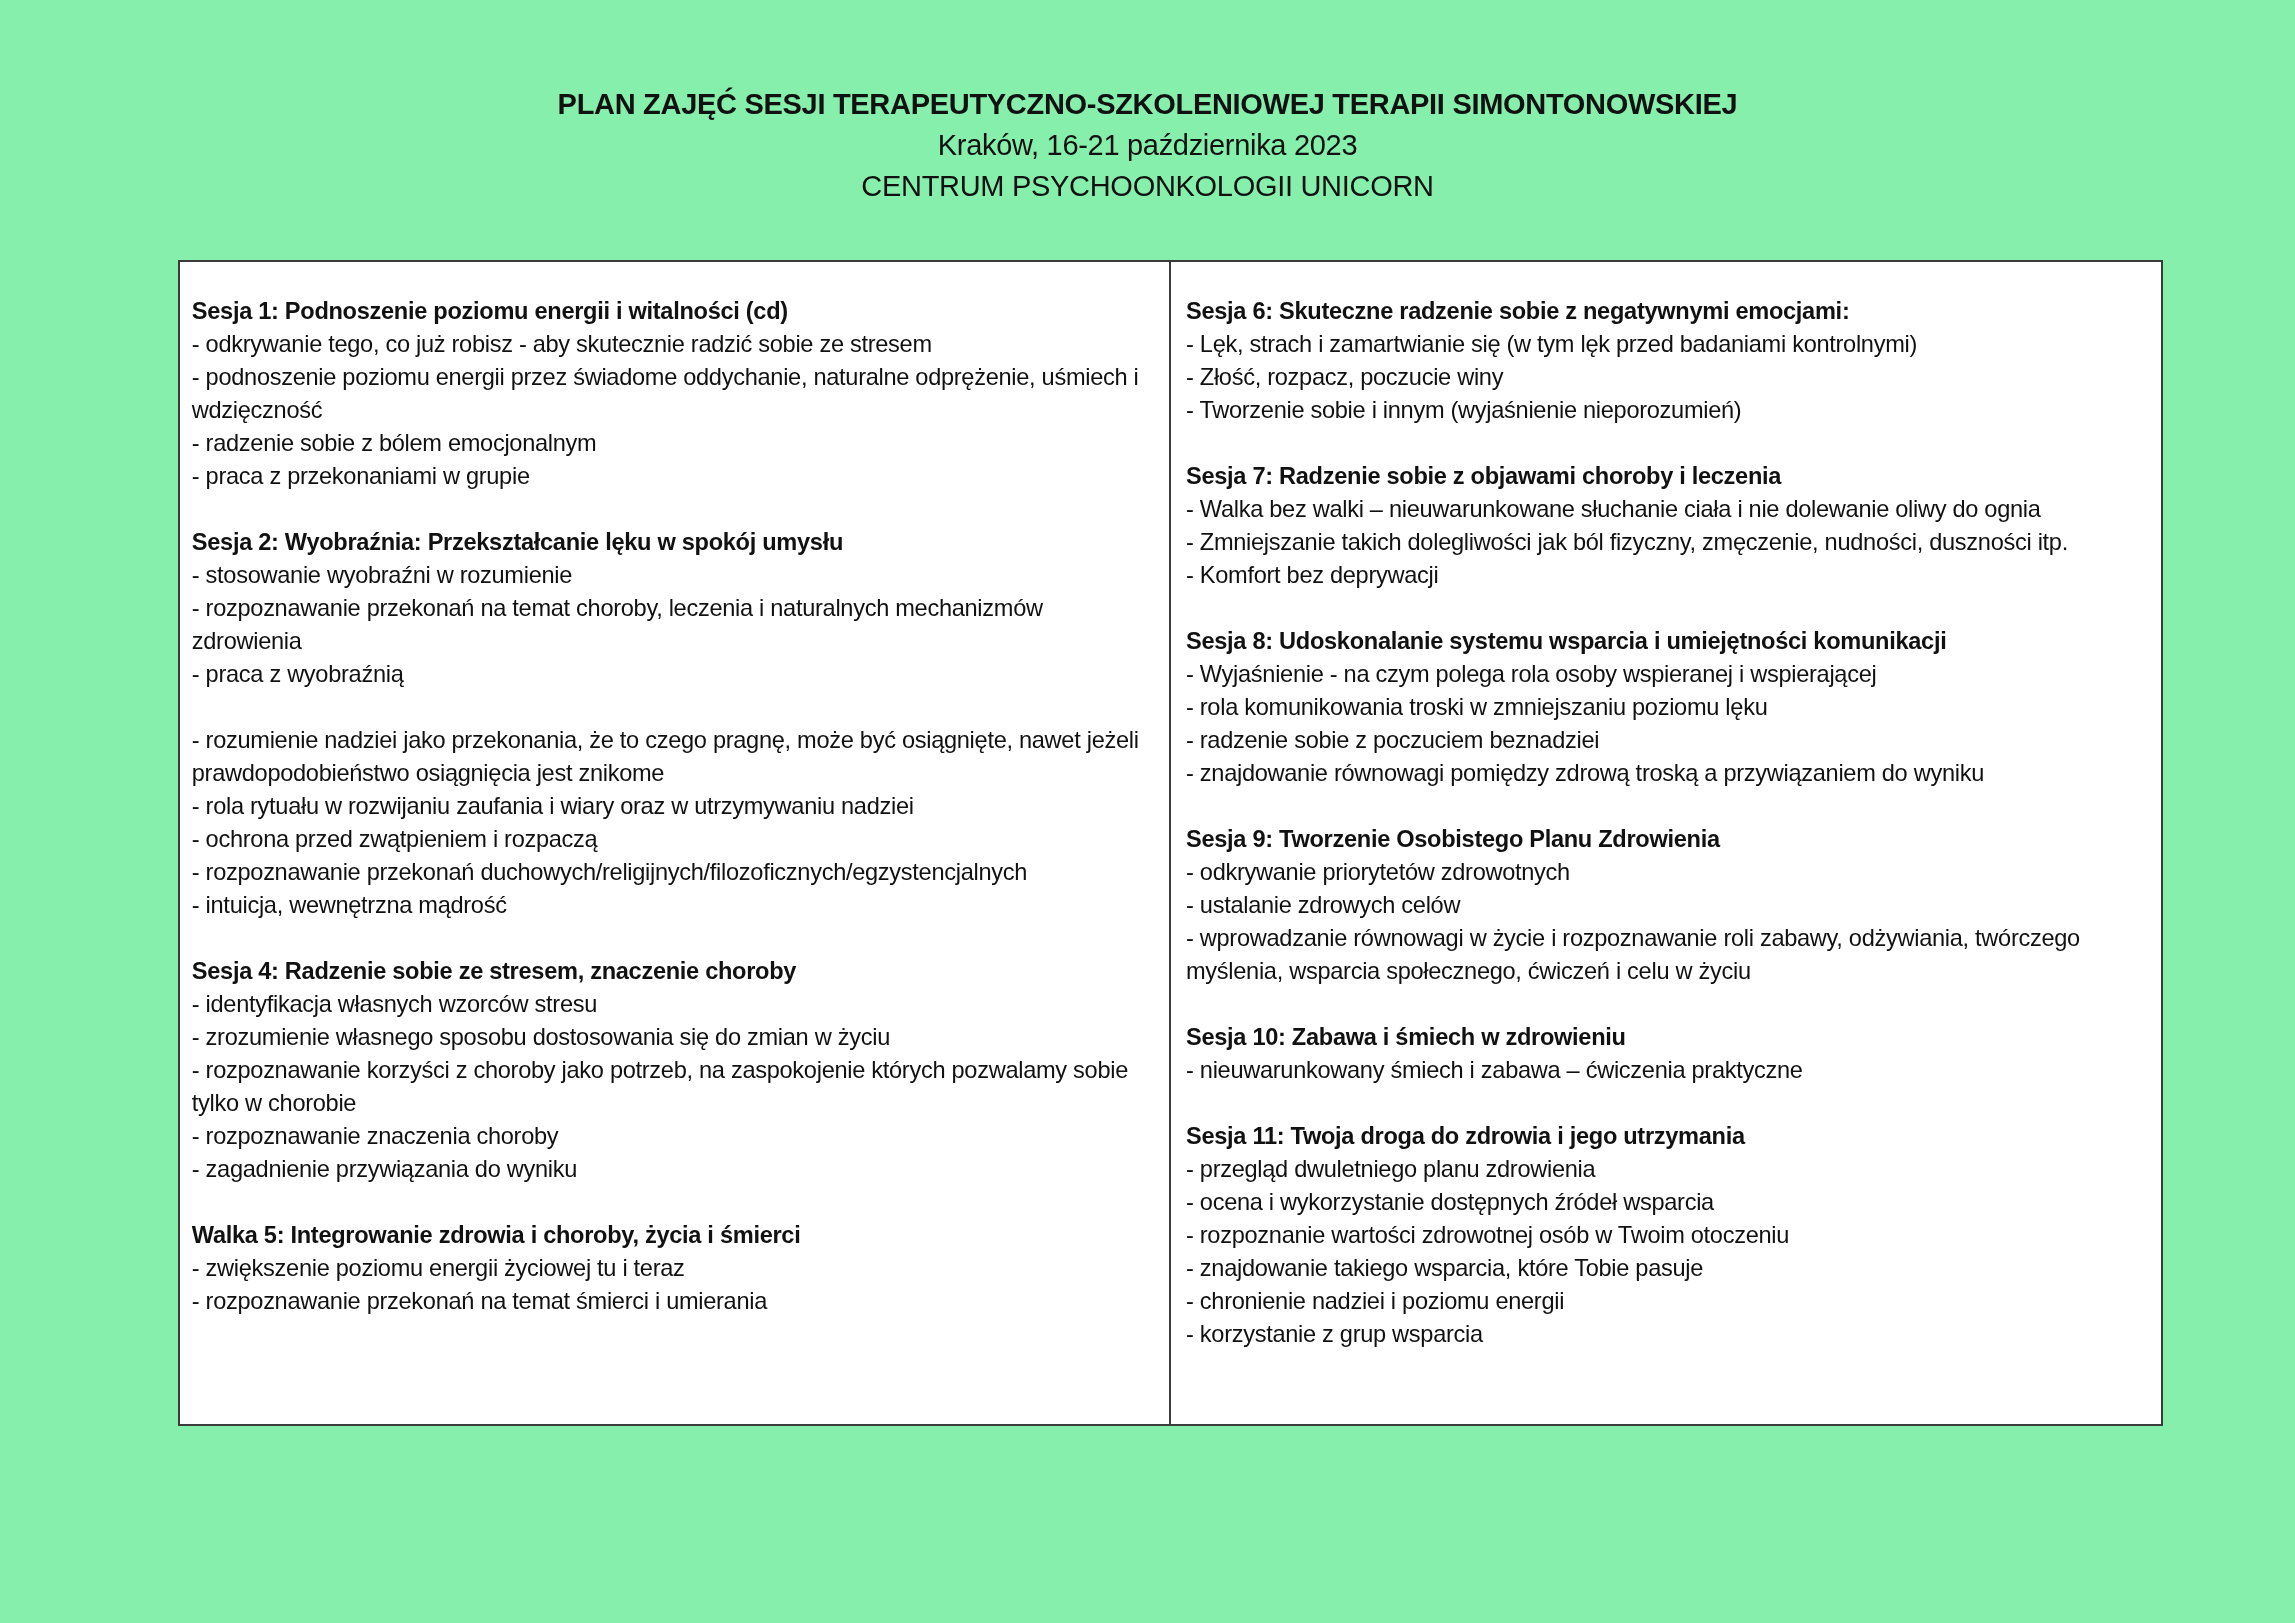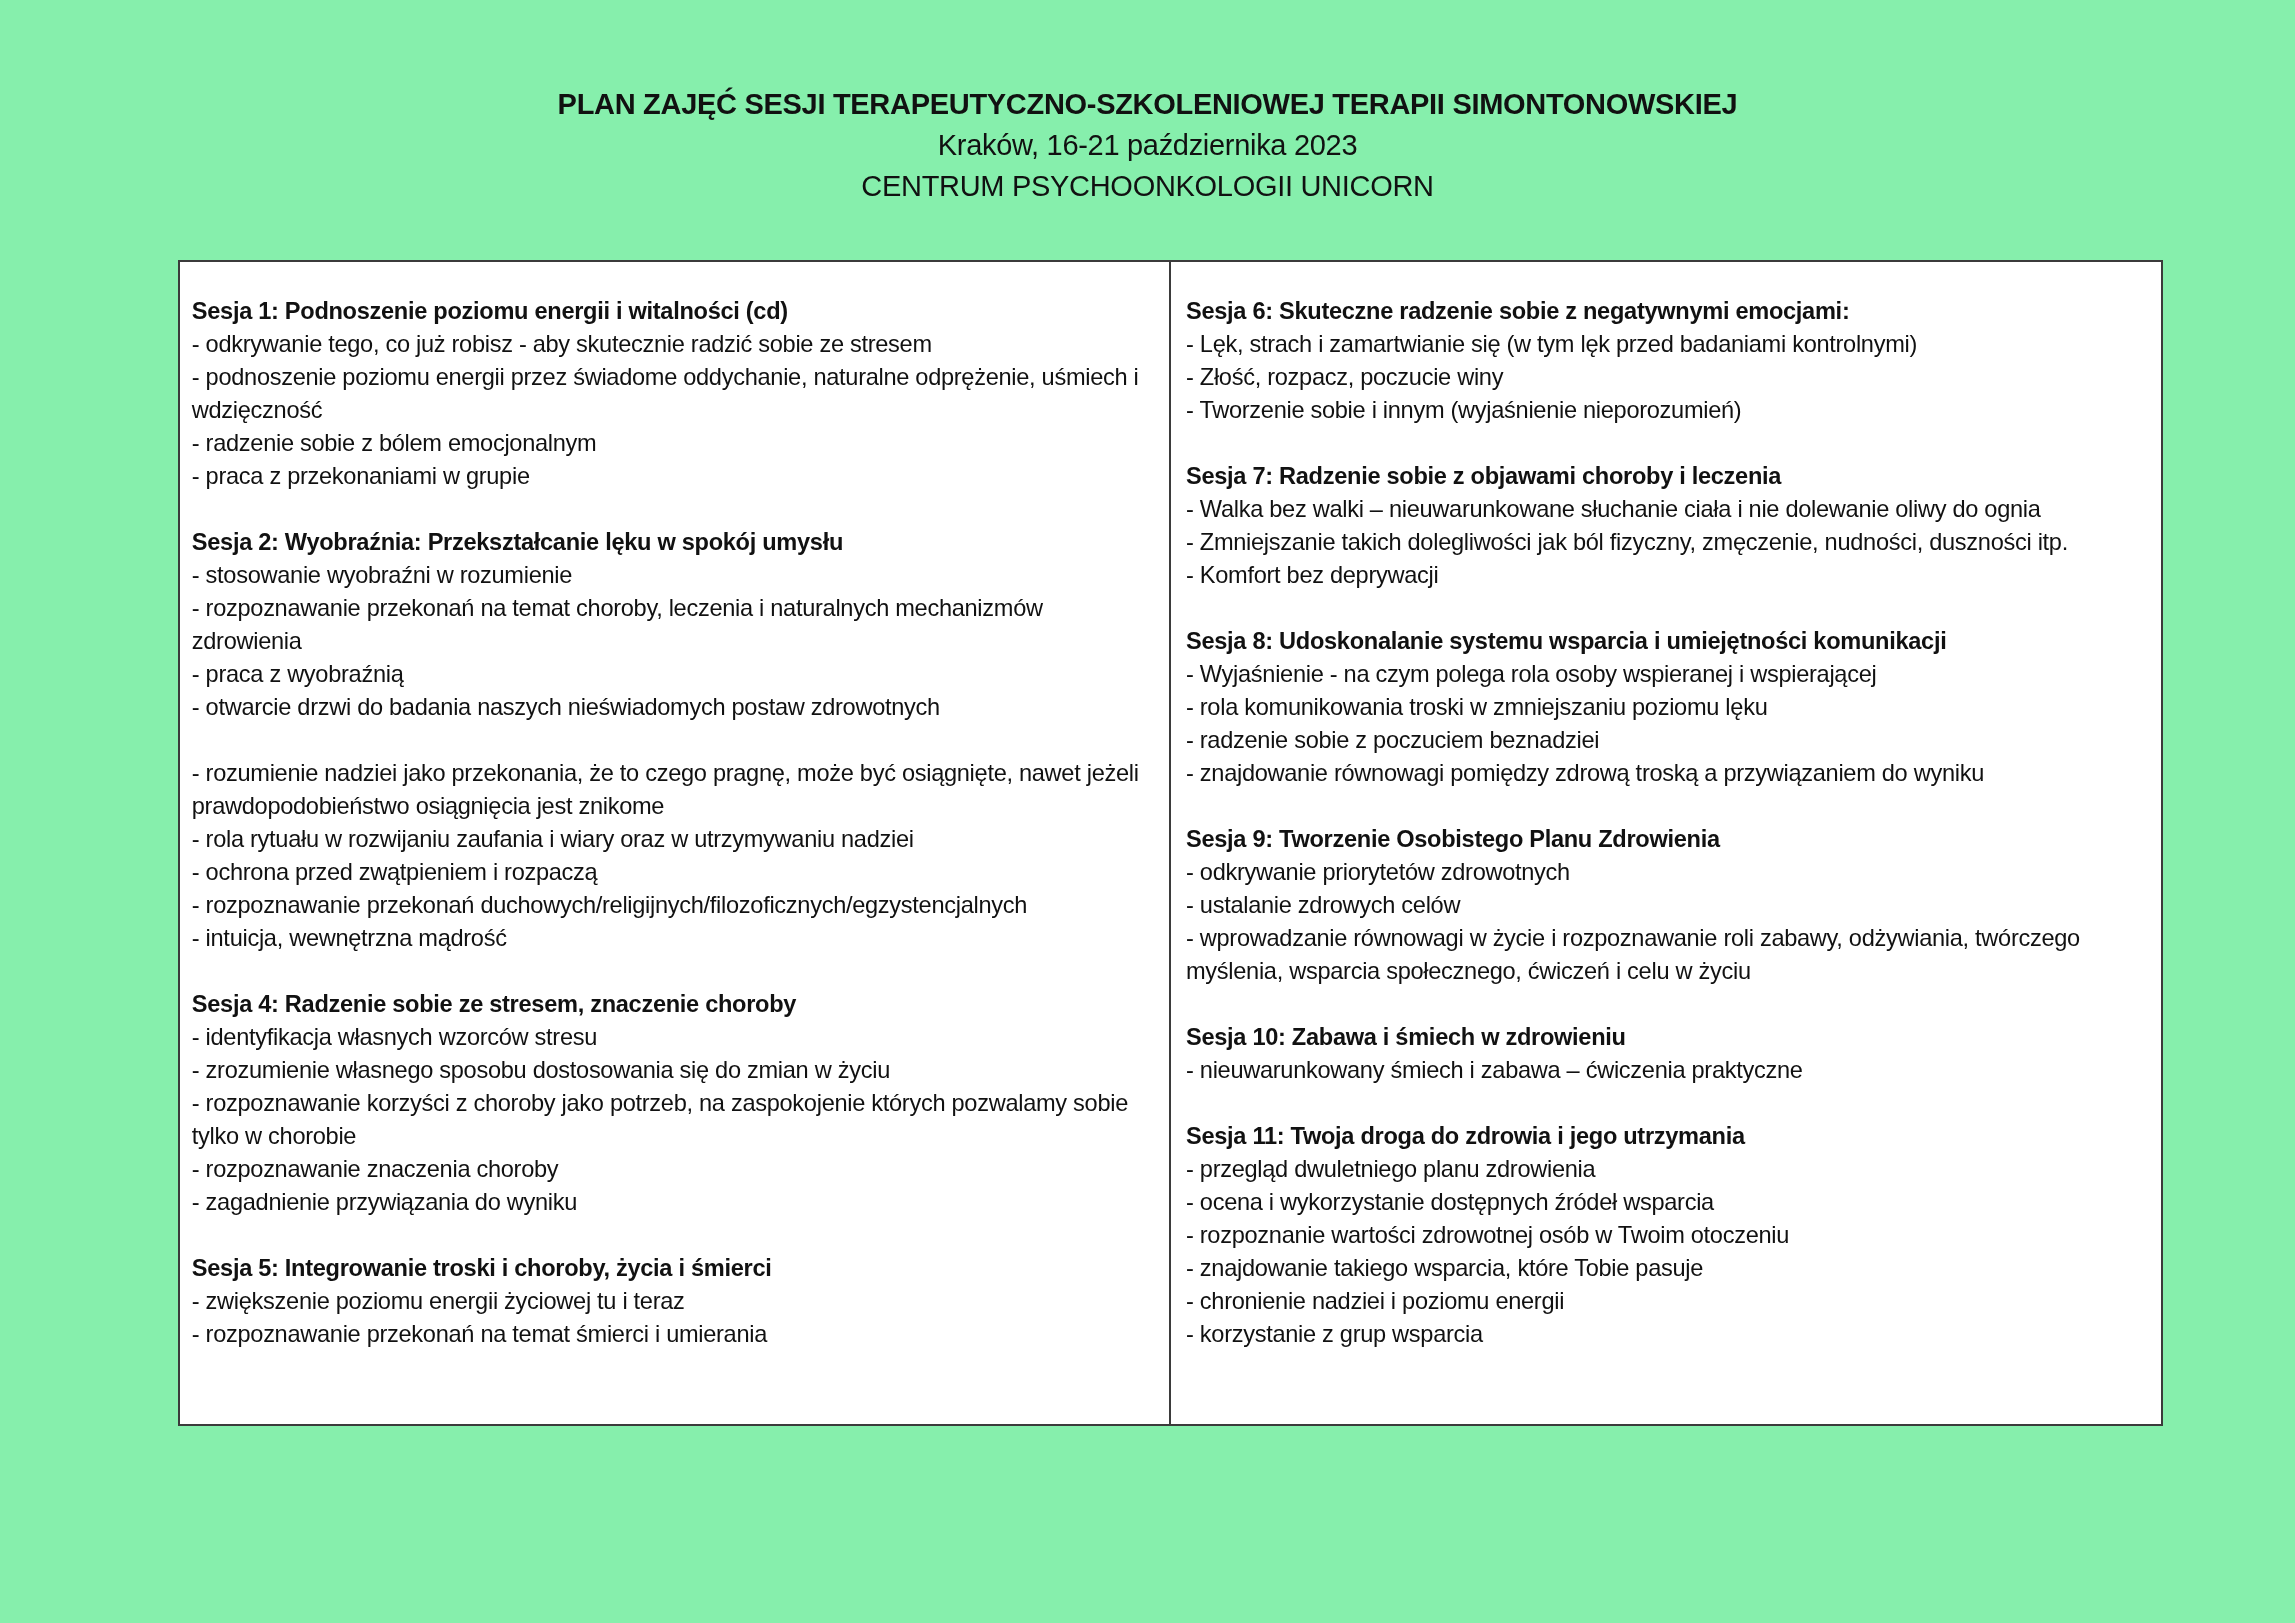--- a/index.html
+++ b/index.html
@@ -81,39 +81,38 @@
           <div class="session-item">- odkrywanie tego, co już robisz - aby skutecznie radzić sobie ze stresem</div>
           <div class="session-item">- podnoszenie poziomu energii przez świadome oddychanie, naturalne odprężenie, uśmiech i wdzięczność</div>
           <div class="session-item">- radzenie sobie z bólem emocjonalnym</div>
           <div class="session-item">- praca z przekonaniami w grupie</div>
         </div>
         <div class="session">
           <div class="session-title">Sesja 2: Wyobraźnia: Przekształcanie lęku w spokój umysłu</div>
           <div class="session-item">- stosowanie wyobraźni w rozumienie</div>
           <div class="session-item">- rozpoznawanie przekonań na temat choroby, leczenia i naturalnych mechanizmów zdrowienia</div>
           <div class="session-item">- praca z wyobraźnią</div>
-          <div class="session-item">- otwarcie drzwi do badania naszych nieświadomych postaw zdrowotnych</div>
         </div>
         <div class="session">
           <div class="session-item">- rozumienie nadziei jako przekonania, że to czego pragnę, może być osiągnięte, nawet jeżeli prawdopodobieństwo osiągnięcia jest znikome</div>
           <div class="session-item">- rola rytuału w rozwijaniu zaufania i wiary oraz w utrzymywaniu nadziei</div>
           <div class="session-item">- ochrona przed zwątpieniem i rozpaczą</div>
           <div class="session-item">- rozpoznawanie przekonań duchowych/religijnych/filozoficznych/egzystencjalnych</div>
           <div class="session-item">- intuicja, wewnętrzna mądrość</div>
         </div>
         <div class="session">
           <div class="session-title">Sesja 4: Radzenie sobie ze stresem, znaczenie choroby</div>
           <div class="session-item">- identyfikacja własnych wzorców stresu</div>
           <div class="session-item">- zrozumienie własnego sposobu dostosowania się do zmian w życiu</div>
           <div class="session-item">- rozpoznawanie korzyści z choroby jako potrzeb, na zaspokojenie których pozwalamy sobie tylko w chorobie</div>
           <div class="session-item">- rozpoznawanie znaczenia choroby</div>
           <div class="session-item">- zagadnienie przywiązania do wyniku</div>
         </div>
         <div class="session">
-          <div class="session-title">Sesja 5: Integrowanie troski i choroby, życia i śmierci</div>
+          <div class="session-title">Walka 5: Integrowanie zdrowia i choroby, życia i śmierci</div>
           <div class="session-item">- zwiększenie poziomu energii życiowej tu i teraz</div>
           <div class="session-item">- rozpoznawanie przekonań na temat śmierci i umierania</div>
         </div>
       </div>
     <div class="plan-col right">
         <div class="session">
           <div class="session-title">Sesja 6: Skuteczne radzenie sobie z negatywnymi emocjami:</div>
           <div class="session-item">- Lęk, strach i zamartwianie się (w tym lęk przed badaniami kontrolnymi)</div>
           <div class="session-item">- Złość, rozpacz, poczucie winy</div>
           <div class="session-item">- Tworzenie sobie i innym (wyjaśnienie nieporozumień)</div>

